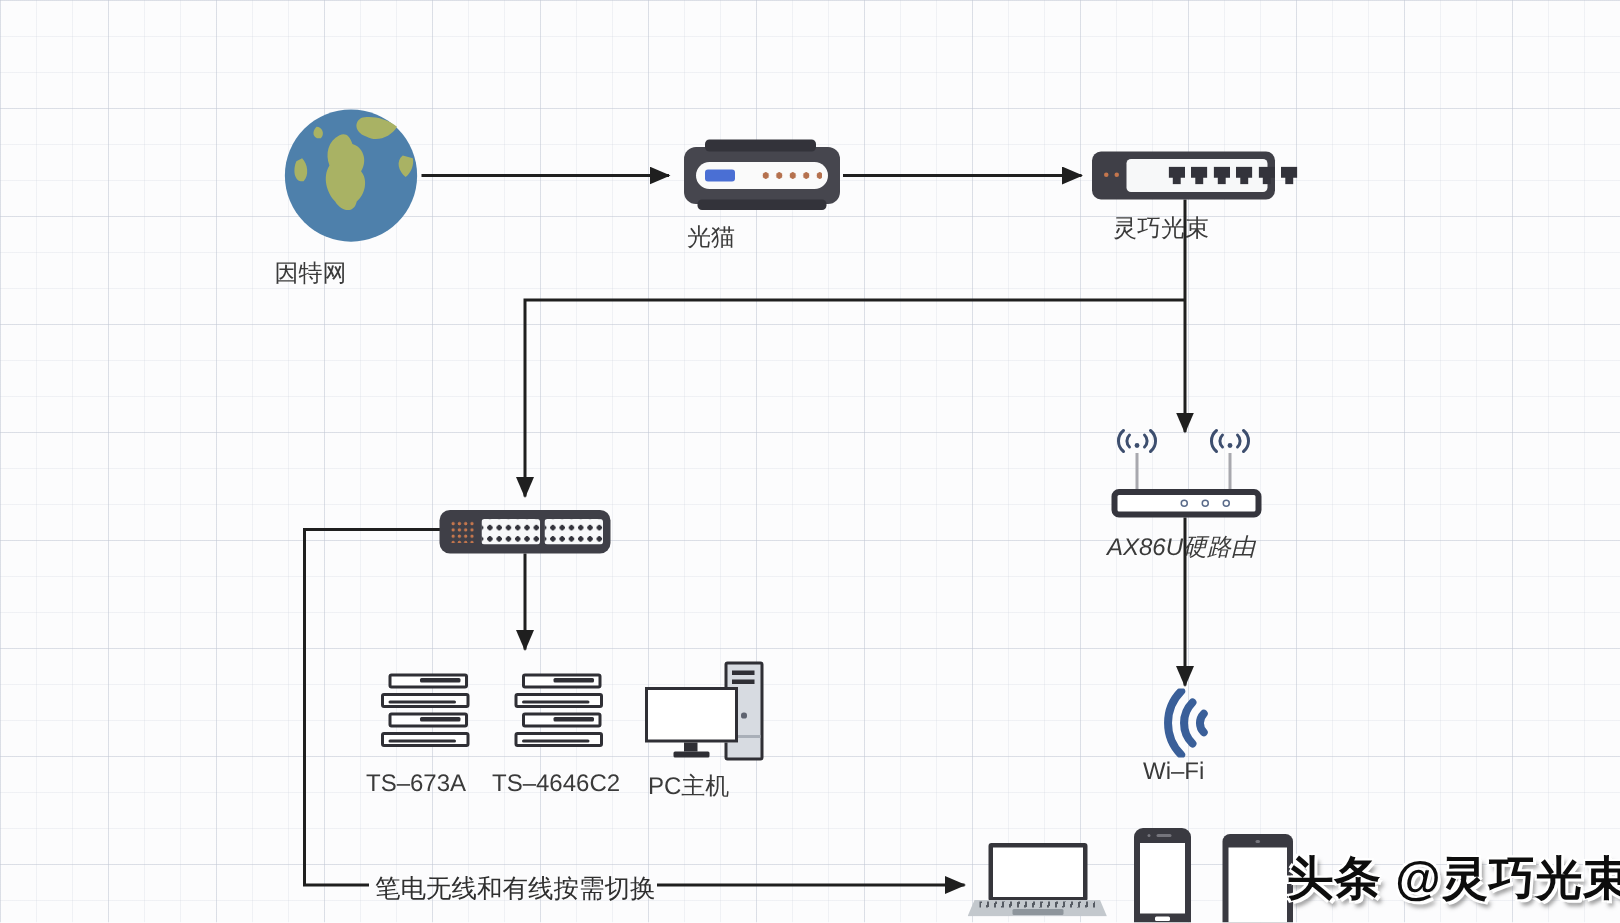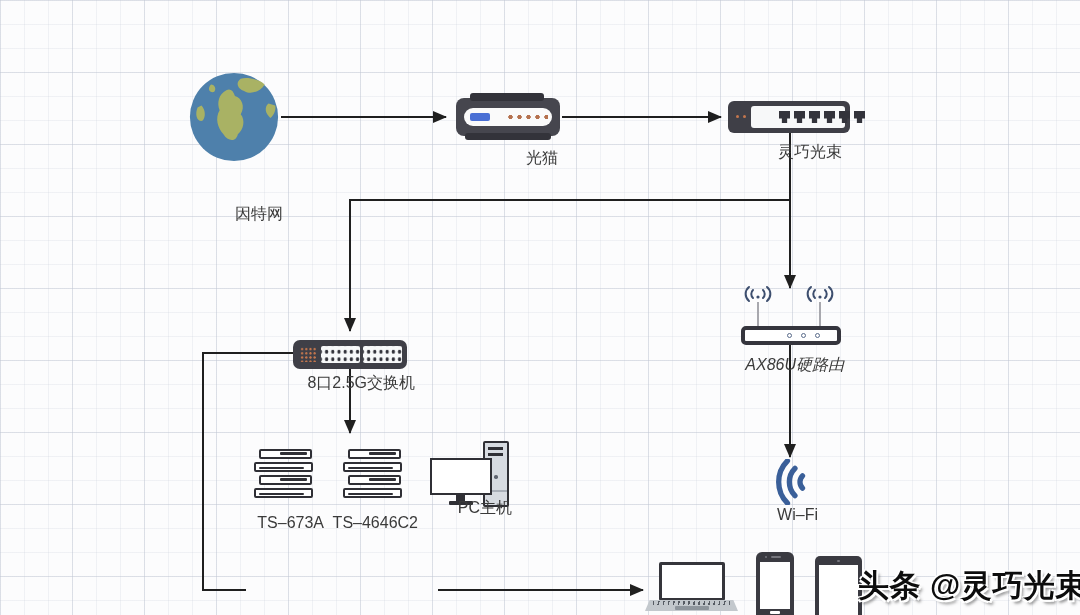--- a/index.html
+++ b/index.html
@@ -10,21 +10,21 @@
       linear-gradient(rgba(195,201,212,.45) 1px, transparent 1px),
       linear-gradient(90deg, rgba(195,201,212,.45) 1px, transparent 1px),
       linear-gradient(rgba(210,215,224,.30) 1px, transparent 1px),
       linear-gradient(90deg, rgba(210,215,224,.30) 1px, transparent 1px);
     background-size:72px 72px,72px 72px,24px 24px,24px 24px;
     font-family:"Liberation Sans","DejaVu Sans",sans-serif;
   }
   .abs{position:absolute;}
   #edges{position:absolute;left:0;top:0;z-index:1;}
   .node,.lbl{z-index:2;}
-  .lbl{position:absolute;font-size:16px;color:#3a3a3a;text-align:right;white-space:nowrap;}
+  .lbl{position:absolute;font-size:16px;color:#3a3a3a;text-align:left;white-space:nowrap;}
 
   
   #globe{left:188px;top:71px;width:92px;height:92px;}
 
   
   #modem{left:456px;top:98px;width:104px;height:38px;background:#46464e;border-radius:8px;}
   #modem .tab-top{position:absolute;left:14px;top:-5px;width:74px;height:8px;background:#33333a;border-radius:3px;}
   #modem .tab-bot{position:absolute;left:9px;bottom:-4px;width:86px;height:7px;background:#33333a;border-radius:3px;}
   #modem .panel{position:absolute;left:8px;top:10px;width:88px;height:18px;background:#fafafa;border-radius:9px;}
   #modem .ind{position:absolute;left:6px;top:5px;width:20px;height:8px;background:#4a6fd4;border-radius:2px;}
@@ -114,21 +114,21 @@
   </svg>
 
   <svg id="globe" class="abs node" viewBox="0 0 96 96">
     <circle cx="48" cy="48" r="46" fill="#4e80ab"></circle>
     <path fill="#a9b264" d="M40,20 C32,24 30,33 33,41 C28,49 31,60 37,66 C41,73 50,75 52,66 C58,61 60,51 55,45 C60,37 56,28 49,26 C47,20 44,18 40,20 Z"></path>
     <path fill="#a9b264" d="M55,8 C49,12 52,19 59,21 C66,25 76,21 80,14 C73,8 61,6 55,8 Z"></path>
     <path fill="#a9b264" d="M84,34 C79,38 81,45 86,49 C90,46 92,40 91,36 Z"></path>
     <path fill="#a9b264" d="M10,38 C7,45 9,53 15,52 C19,48 18,40 14,36 Z"></path>
     <path fill="#a9b264" d="M24,14 C20,18 22,23 27,22 C30,19 28,14 24,14 Z"></path>
   </svg>
-  <div class="lbl" style="left:183px;top:172px;width:100px;margin-top:32px;">因特网</div>
+  <div class="lbl" style="left:183px;top:172px;width:100px;">因特网</div>
 
   <div id="modem" class="abs node">
     <div class="tab-top"></div>
     <div class="tab-bot"></div>
     <div class="panel">
       <div class="ind"></div>
       <div class="dots"></div>
     </div>
   </div>
   <div class="lbl" style="left:458px;top:148px;width:100px;">光猫</div>
@@ -145,21 +145,20 @@
       <div class="port" style="left:103px;"></div>
     </div>
   </div>
   <div class="lbl" style="left:742px;top:142px;width:100px;">灵巧光束</div>
 
   <div id="switch" class="abs node">
     <div class="ledgrid"></div>
     <div class="panel" style="left:28px;"></div>
     <div class="panel" style="left:70px;"></div>
   </div>
-  <div class="lbl" style="left:285px;top:373px;width:130px;">8口2.5G交换机</div>
 
   <div class="stem abs" style="left:757px;"></div>
   <div class="stem abs" style="left:819px;"></div>
   <svg class="abs node" style="left:742px;top:284px;" width="32" height="20" viewBox="0 0 32 20">
     <g stroke="#3d4e6e" stroke-width="2" fill="none" stroke-linecap="round">
       <path d="M7,3 A9,9 0 0 0 7,17"></path>
         <path d="M11,6 A5.5,5.5 0 0 0 11,14"></path>
       <path d="M21,6 A5.5,5.5 0 0 1 21,14"></path>
         <path d="M25,3 A9,9 0 0 1 25,17"></path>
     </g>
@@ -224,36 +223,37 @@
 
   <div id="pc-tower" class="abs node">
     <div class="slot" style="top:4px;"></div>
     <div class="slot" style="top:10px;"></div>
     <div class="dot"></div>
     <div class="sep"></div>
   </div>
   <div id="pc-monitor" class="abs node"></div>
   <div id="pc-neck" class="abs node"></div>
   <div id="pc-base" class="abs node"></div>
-  <div class="lbl" style="left:432px;top:498px;width:80px;">PC主机</div>
+  <div class="lbl" style="left:432px;top:514px;width:80px;">PC主机</div>
 
   <div id="laptop-screen" class="abs node"></div>
   <div id="laptop-base" class="abs node">
     <div class="keys"></div>
     <div class="pad"></div>
   </div>
 
   <div id="phone" class="abs node">
     <div class="cam"></div>
     <div class="spk"></div>
     <div class="screen"></div>
     <div class="home"></div>
   </div>
 
   <div id="tablet" class="abs node">
     <div class="cam"></div>
     <div class="screen"></div>
   </div>
 
+  <div id="note" class="abs node">笔电无线和有线按需切换</div>
 
   <div id="watermark" class="abs node">头条 @灵巧光束</div>
 
 </div>
 
 </body></html>

